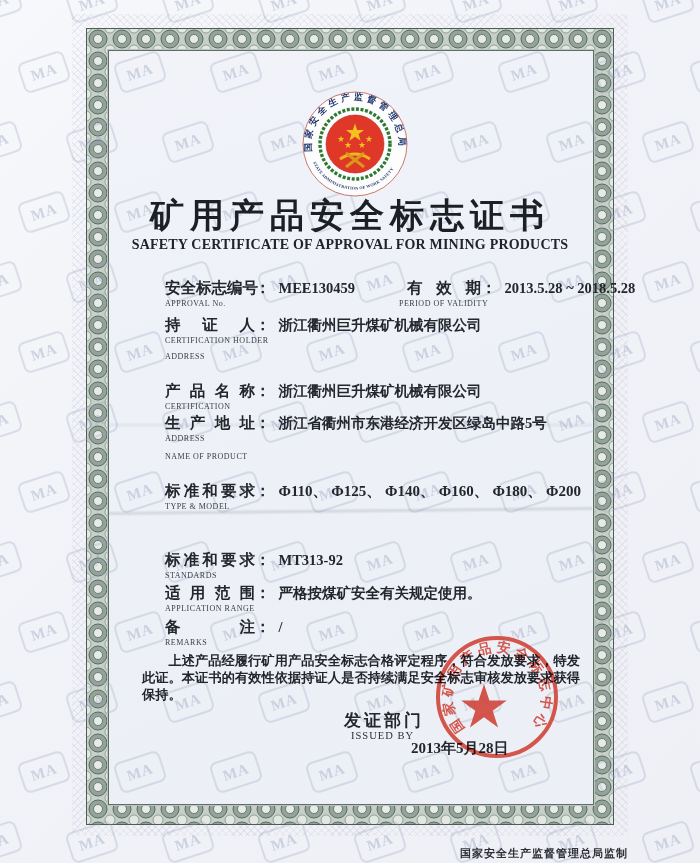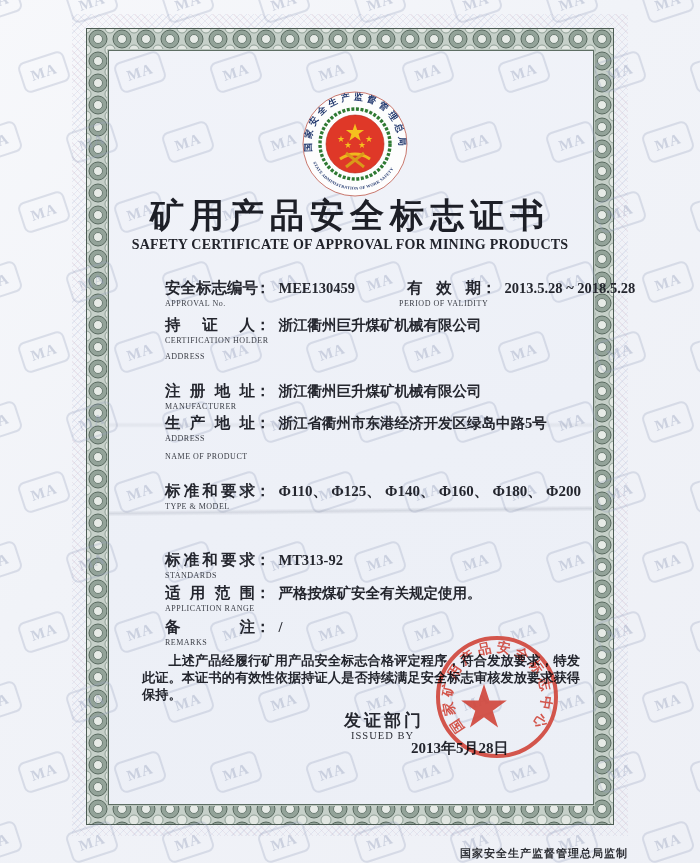--- a/index.html
+++ b/index.html
@@ -233,22 +233,22 @@
   </div>
 
   <div class="abs row" style="top:266px">
     <div class="zh-line"><span class="lbl">持证人</span><span>：</span><span class="val">浙江衢州巨升煤矿机械有限公司</span></div>
     <div class="en-line">CERTIFICATION HOLDER</div>
   </div>
   <div class="abs row" style="top:300px">
     <div class="en-line">ADDRESS</div>
   </div>
   <div class="abs row" style="top:332px">
-    <div class="zh-line"><span class="lbl">注册地址</span><span>：</span><span class="val">浙江衢州巨升煤矿机械有限公司</span></div>
-    <div class="en-line">MANUFACTURER</div>
+    <div class="zh-line"><span class="lbl">产品名称</span><span>：</span><span class="val">浙江衢州巨升煤矿机械有限公司</span></div>
+    <div class="en-line">CERTIFICATION</div>
   </div>
   <div class="abs row" style="top:364px">
     <div class="zh-line"><span class="lbl">生产地址</span><span>：</span><span class="val">浙江省衢州市东港经济开发区绿岛中路5号</span></div>
     <div class="en-line">ADDRESS</div>
   </div>
   <div class="abs row" style="top:400px">
     <div class="en-line">NAME OF PRODUCT</div>
   </div>
   <div class="abs row" style="top:432px">
     <div class="zh-line"><span class="lbl">标准和要求</span><span>：</span><span class="val val-big">Φ110、 Φ125、 Φ140、 Φ160、 Φ180、 Φ200</span></div>

